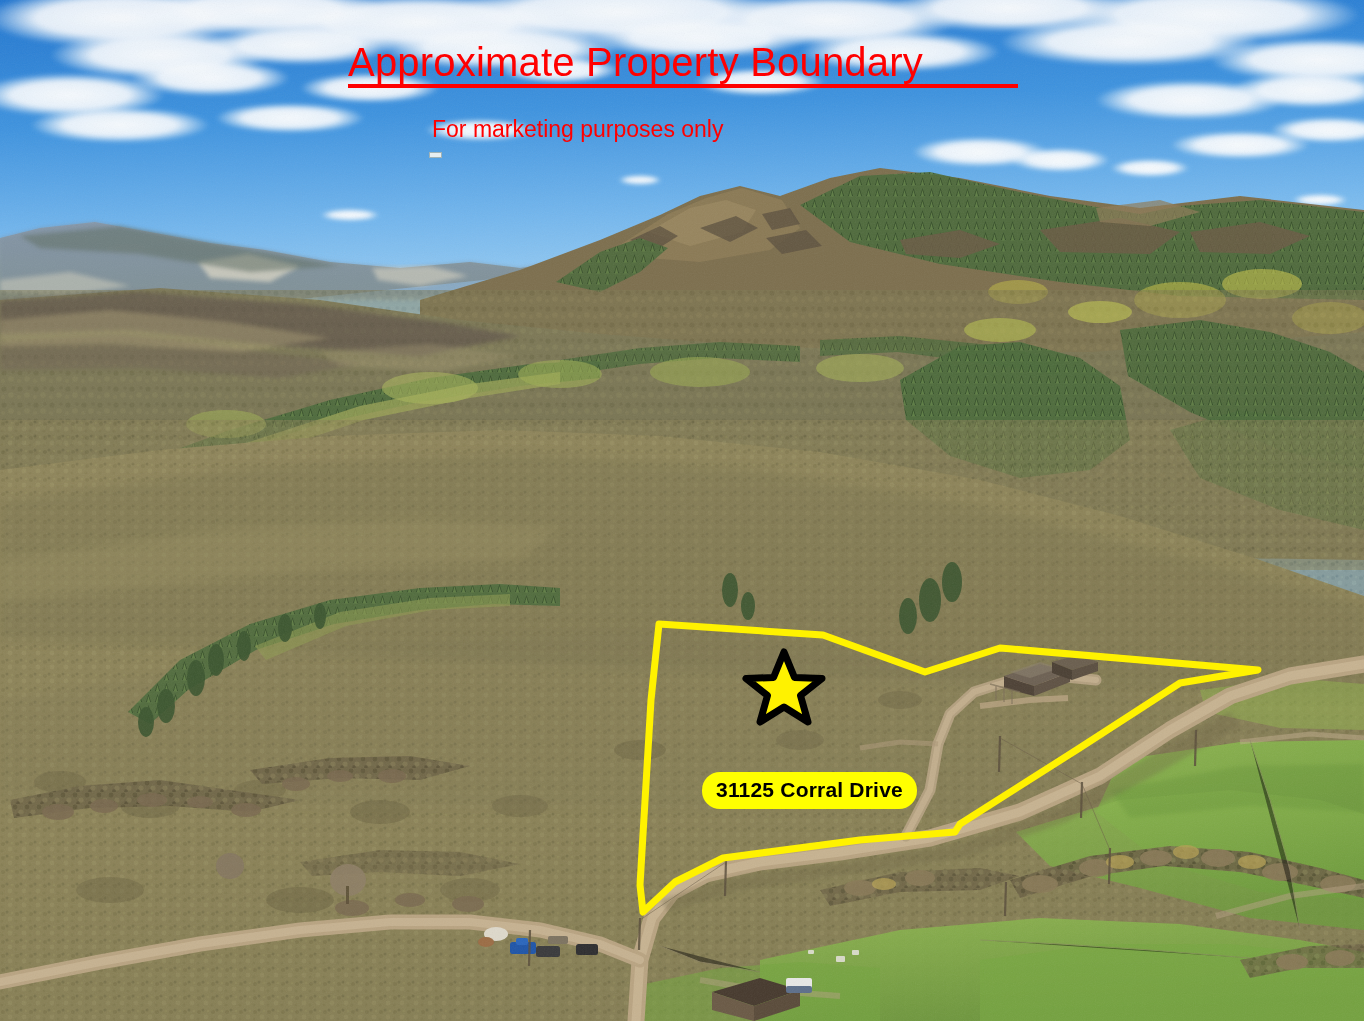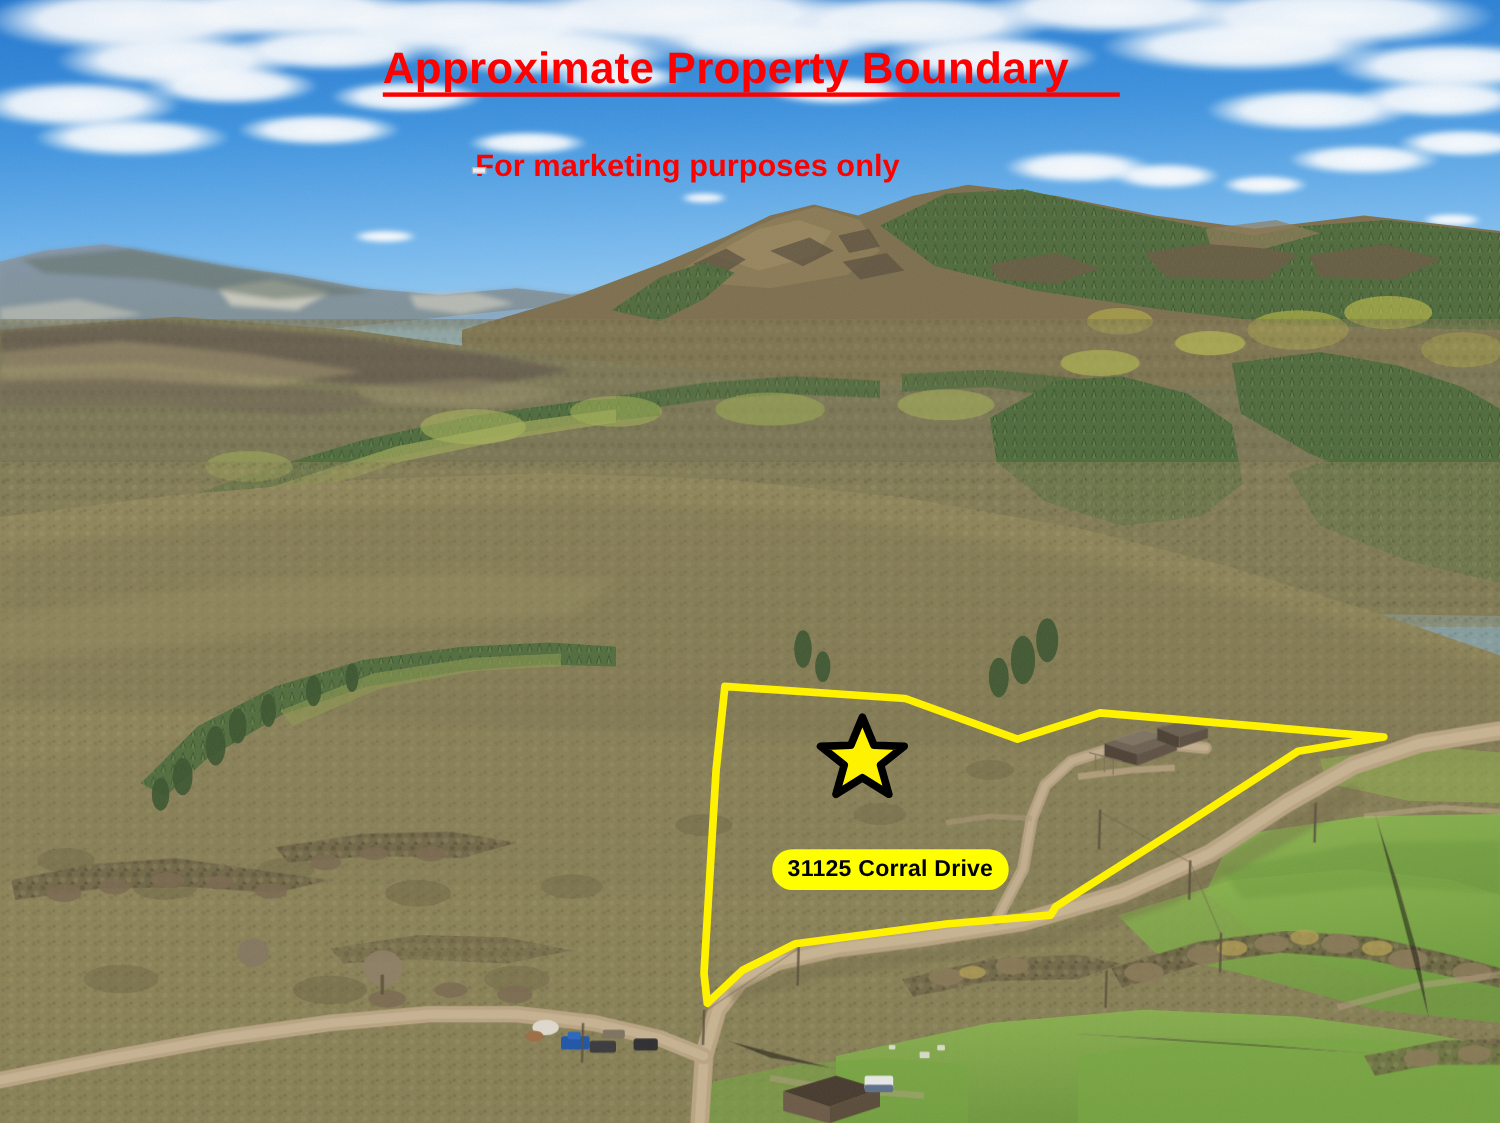--- a/index.html
+++ b/index.html
@@ -9,34 +9,34 @@
     position:relative;
     width:1364px;height:1021px;
     overflow:hidden;
     font-family:"Liberation Sans", sans-serif;
     background:#7fb8e8;
   }
   #photo{position:absolute;inset:0;}
   #photo svg{display:block;width:1364px;height:1021px;}
 
   
-  .anno{position:absolute;white-space:nowrap;font-weight:bold;}
+  .anno{position:absolute;white-space:nowrap;font-weight:normal;}
   #title-text{
     left:348px;top:40px;
     font-size:40px;line-height:44px;
     color:#FF0000;
     letter-spacing:.2px;
   }
   #title-underline{
     position:absolute;left:348px;top:84px;width:670px;height:4px;
     background:#FF0000;
   }
   #subtitle-text{
-    left:432px;top:133px;
-    font-size:28px;line-height:36px;
+    left:432px;top:111px;
+    font-size:23px;line-height:36px;
     color:#FF0000;
   }
   #subtitle-mark{
     position:absolute;left:429px;top:152px;width:13px;height:6px;
     background:#e8eef0;border:1px solid #9fb3b8;
   }
 
   
   #address-label{
     position:absolute;left:702px;top:772px;

